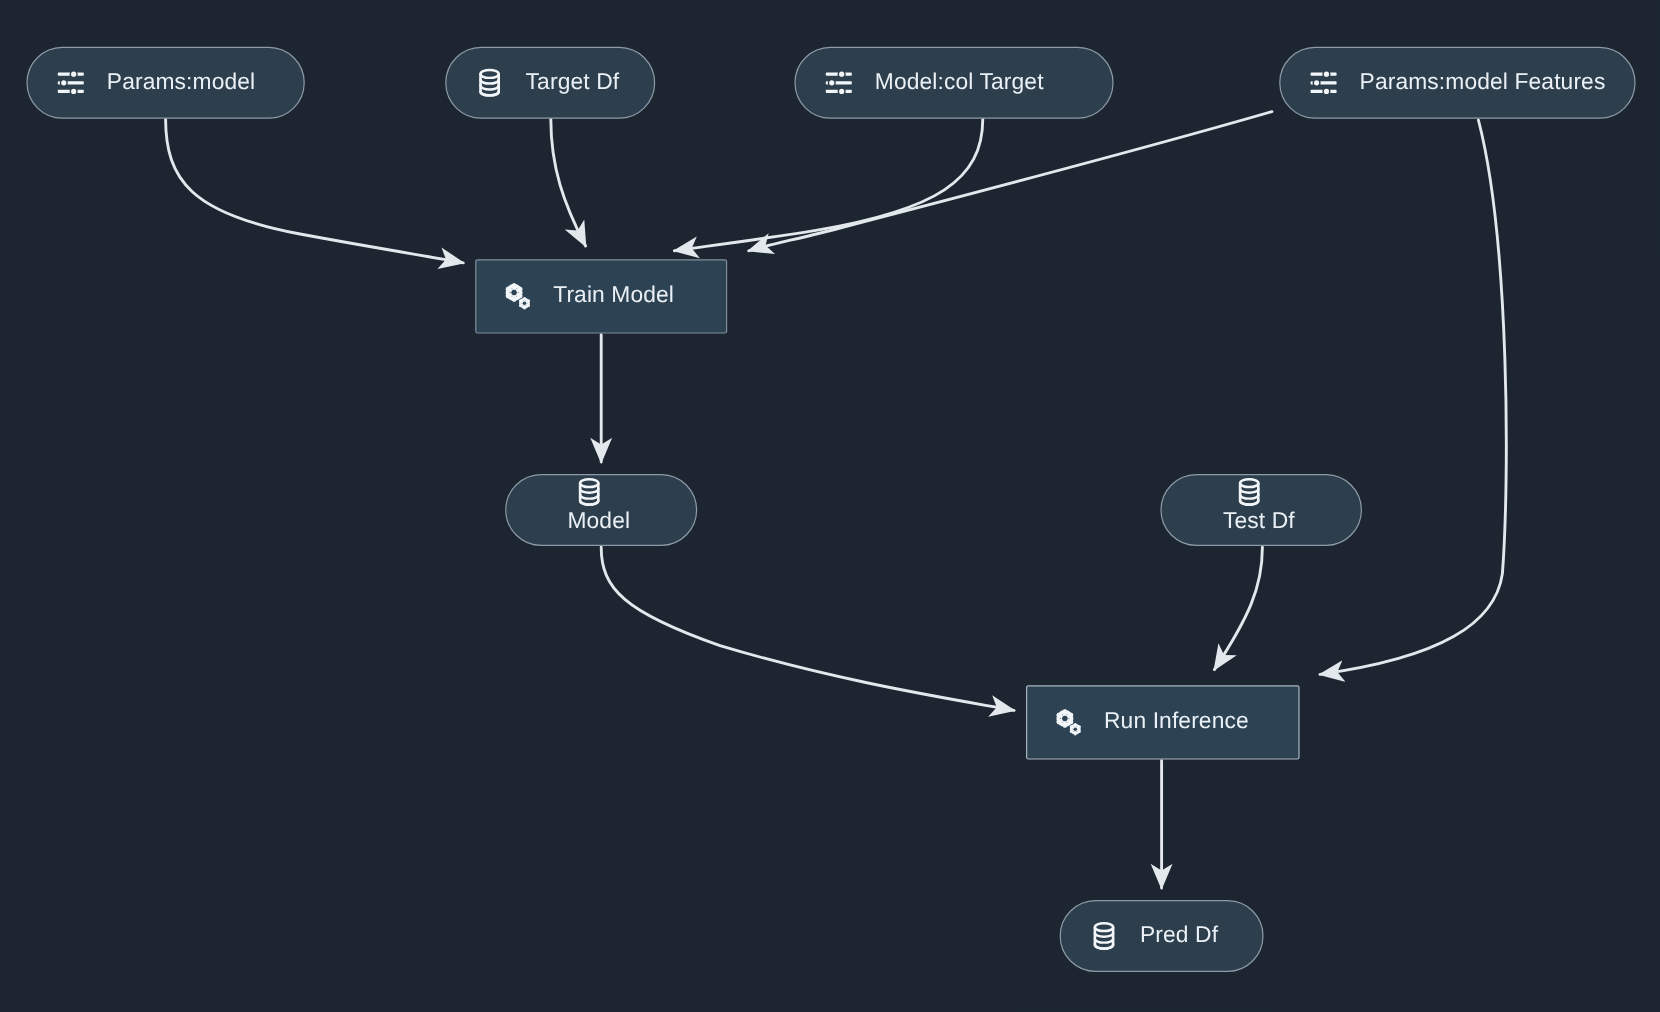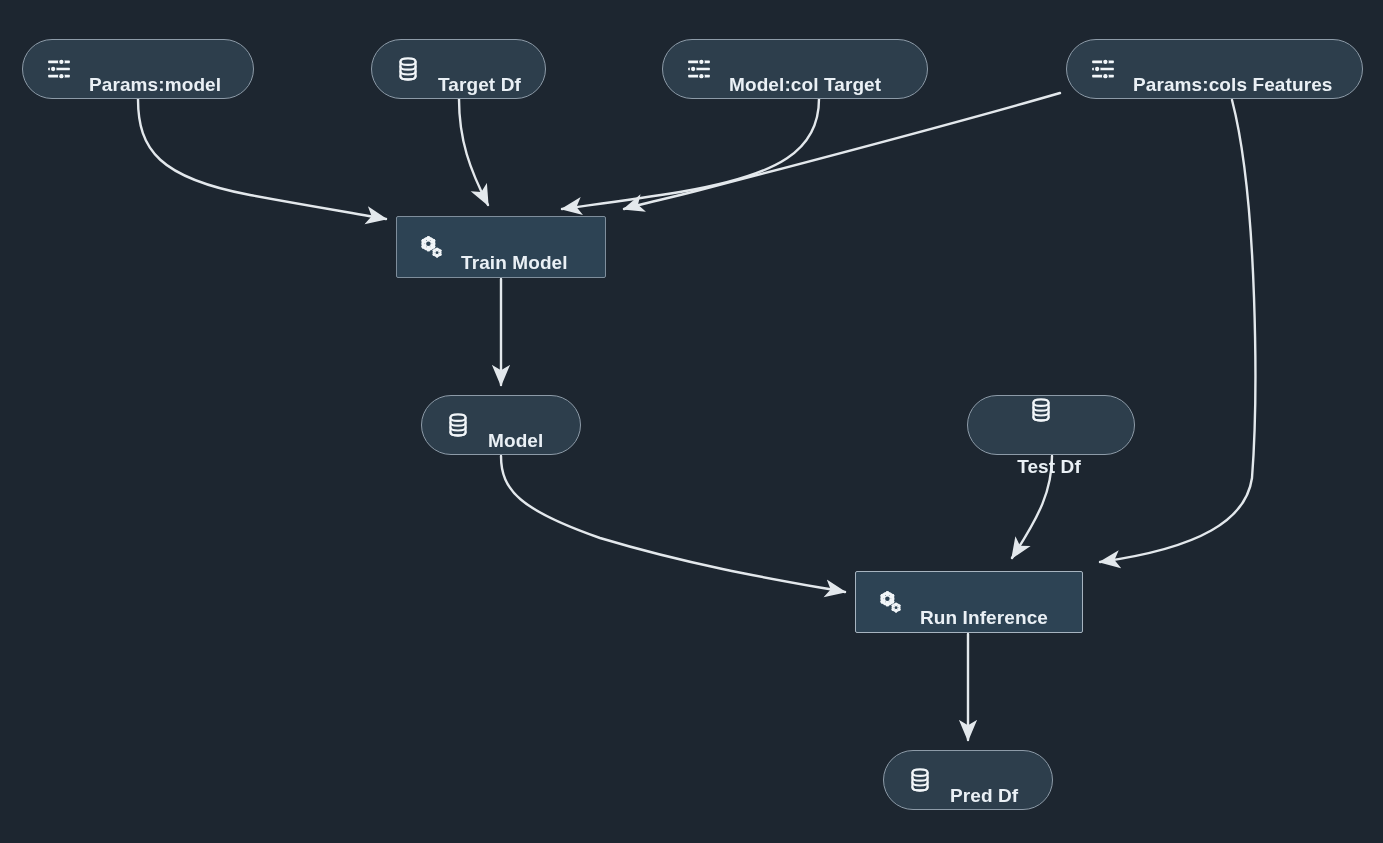--- a/index.html
+++ b/index.html
@@ -53,24 +53,23 @@
     align-items: center;
     justify-content: center;
     width: 28px;
     height: 28px;
     flex: 0 0 28px;
     margin-right: 16px;
   }
   .node .label {
     color: #eaf0f5;
     font-size: 19px;
-    font-weight: 700;
+    font-weight: 400;
     white-space: nowrap;
     letter-spacing: 0.1px;
-    margin-top: 32px;
   }
 </style>
 </head>
 <body>
 
 <div id="canvas">
 
   <svg id="edge-layer" viewBox="0 0 1383 843" xmlns="http://www.w3.org/2000/svg">
     <defs>
       <marker id="arrowhead" markerWidth="9" markerHeight="8" refX="8.4" refY="4" orient="auto" markerUnits="strokeWidth">
@@ -142,21 +141,21 @@
             <circle cx="14.2" cy="5.4" r="3.1" fill="#2d3e4c"></circle>
             <circle cx="14.2" cy="5.4" r="2.0" fill="#f2f6f9"></circle>
             <rect x="2" y="10.75" width="20" height="2.5" rx="0.6" fill="#f2f6f9"></rect>
             <circle cx="6.6" cy="12" r="3.1" fill="#2d3e4c"></circle>
             <circle cx="6.6" cy="12" r="2.0" fill="#f2f6f9"></circle>
             <rect x="2" y="17.35" width="20" height="2.5" rx="0.6" fill="#f2f6f9"></rect>
             <circle cx="14.2" cy="18.6" r="3.1" fill="#2d3e4c"></circle>
             <circle cx="14.2" cy="18.6" r="2.0" fill="#f2f6f9"></circle>
           </svg>
         </span>
-        <span class="label">Params:cols Features</span>
+        <span class="label">Params:model Features</span>
       </div>
       <div class="node rect" style="left: 396px; top: 216px; width: 210px; height: 62px;">
         <span class="icon">
           <svg viewBox="0 0 24 24" width="26" height="26">
             <g>
               <circle cx="9.6" cy="9" r="5" fill="none" stroke="#f2f6f9" stroke-width="3.1"></circle>
               <rect x="-1.25" y="-7" width="2.5" height="14" rx="0.625" fill="#f2f6f9" transform="translate(9.6 9) rotate(0)"></rect>
               <rect x="-1.25" y="-7" width="2.5" height="14" rx="0.625" fill="#f2f6f9" transform="translate(9.6 9) rotate(59.99999999999999)"></rect>
               <rect x="-1.25" y="-7" width="2.5" height="14" rx="0.625" fill="#f2f6f9" transform="translate(9.6 9) rotate(119.99999999999999)"></rect>
               <rect x="-1.25" y="-7" width="2.5" height="14" rx="0.625" fill="#f2f6f9" transform="translate(9.6 9) rotate(180)"></rect>
@@ -171,21 +170,21 @@
               <rect x="-0.8" y="-4.6" width="1.6" height="9.2" rx="0.4" fill="#f2f6f9" transform="translate(17.6 17.2) rotate(119.99999999999999)"></rect>
               <rect x="-0.8" y="-4.6" width="1.6" height="9.2" rx="0.4" fill="#f2f6f9" transform="translate(17.6 17.2) rotate(180)"></rect>
               <rect x="-0.8" y="-4.6" width="1.6" height="9.2" rx="0.4" fill="#f2f6f9" transform="translate(17.6 17.2) rotate(239.99999999999997)"></rect>
               <rect x="-0.8" y="-4.6" width="1.6" height="9.2" rx="0.4" fill="#f2f6f9" transform="translate(17.6 17.2) rotate(300.00000000000006)"></rect>
               <circle cx="17.6" cy="17.2" r="1.35" fill="#2d4354"></circle>
             </g>
           </svg>
         </span>
         <span class="label">Train Model</span>
       </div>
-      <div class="node pill" style="left: 421px; top: 395px; width: 160px; height: 60px;">
+      <div class="node pill" style="left: 421px; top: 395px; width: 160px; height: 60px; flex-direction: column;">
         <span class="icon">
           <svg viewBox="0 0 24 24" width="26" height="26">
             <path d="M5 5.2 C5 3.4 8.1 2.2 12 2.2 C15.9 2.2 19 3.4 19 5.2 L19 18.8 C19 20.6 15.9 21.8 12 21.8 C8.1 21.8 5 20.6 5 18.8 Z" fill="none" stroke="#f2f6f9" stroke-width="2" stroke-linejoin="round"></path>
             <path d="M5 5.2 C5 7 8.1 8.2 12 8.2 C15.9 8.2 19 7 19 5.2" fill="none" stroke="#f2f6f9" stroke-width="1.9" stroke-linecap="round"></path>
             <path d="M5 9.6 C5 11.4 8.1 12.6 12 12.6 C15.9 12.6 19 11.4 19 9.6" fill="none" stroke="#f2f6f9" stroke-width="1.9" stroke-linecap="round"></path>
             <path d="M5 14.1 C5 15.9 8.1 17.1 12 17.1 C15.9 17.1 19 15.9 19 14.1" fill="none" stroke="#f2f6f9" stroke-width="1.9" stroke-linecap="round"></path>
             <path d="M5 18.6 C5 20.400000000000002 8.1 21.6 12 21.6 C15.9 21.6 19 20.400000000000002 19 18.6" fill="none" stroke="#f2f6f9" stroke-width="1.9" stroke-linecap="round"></path>
           </svg>
         </span>
         <span class="label">Model</span>

